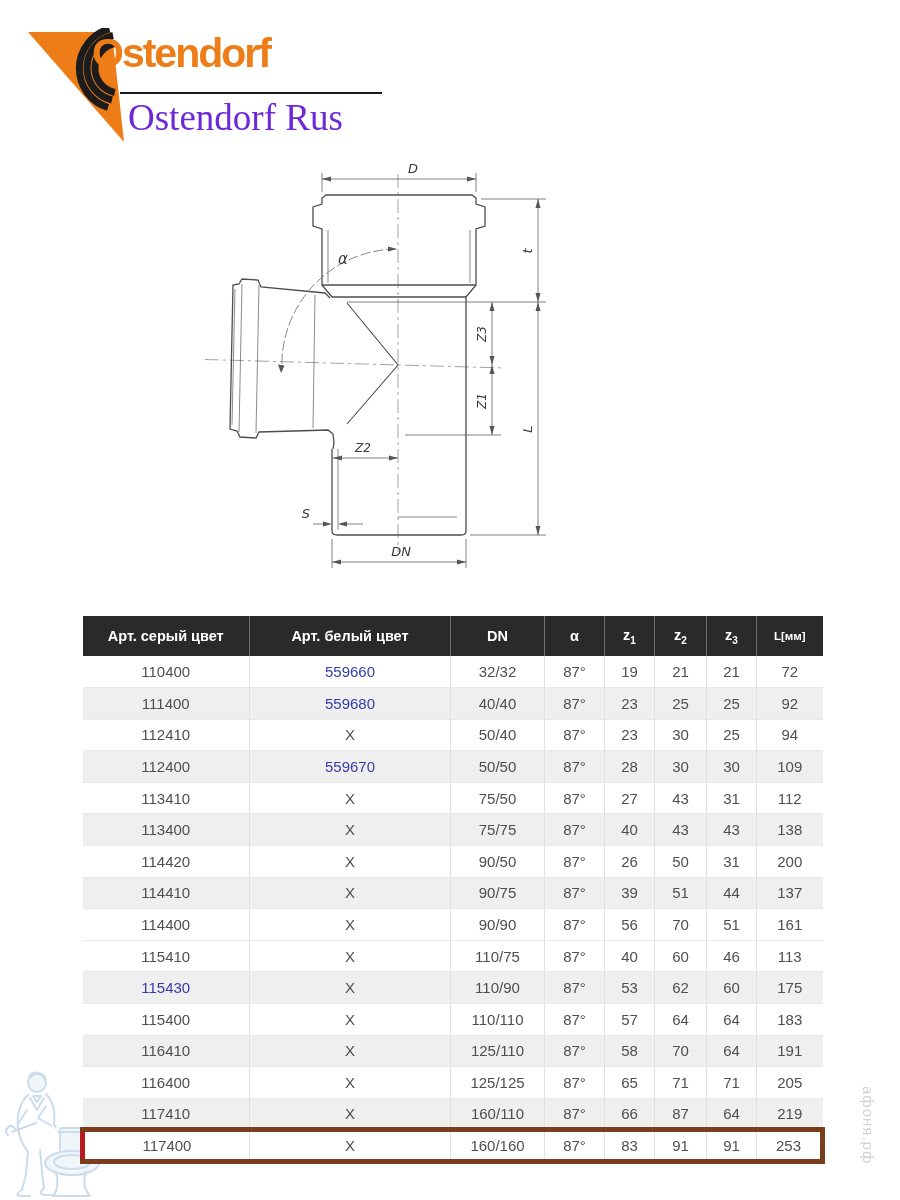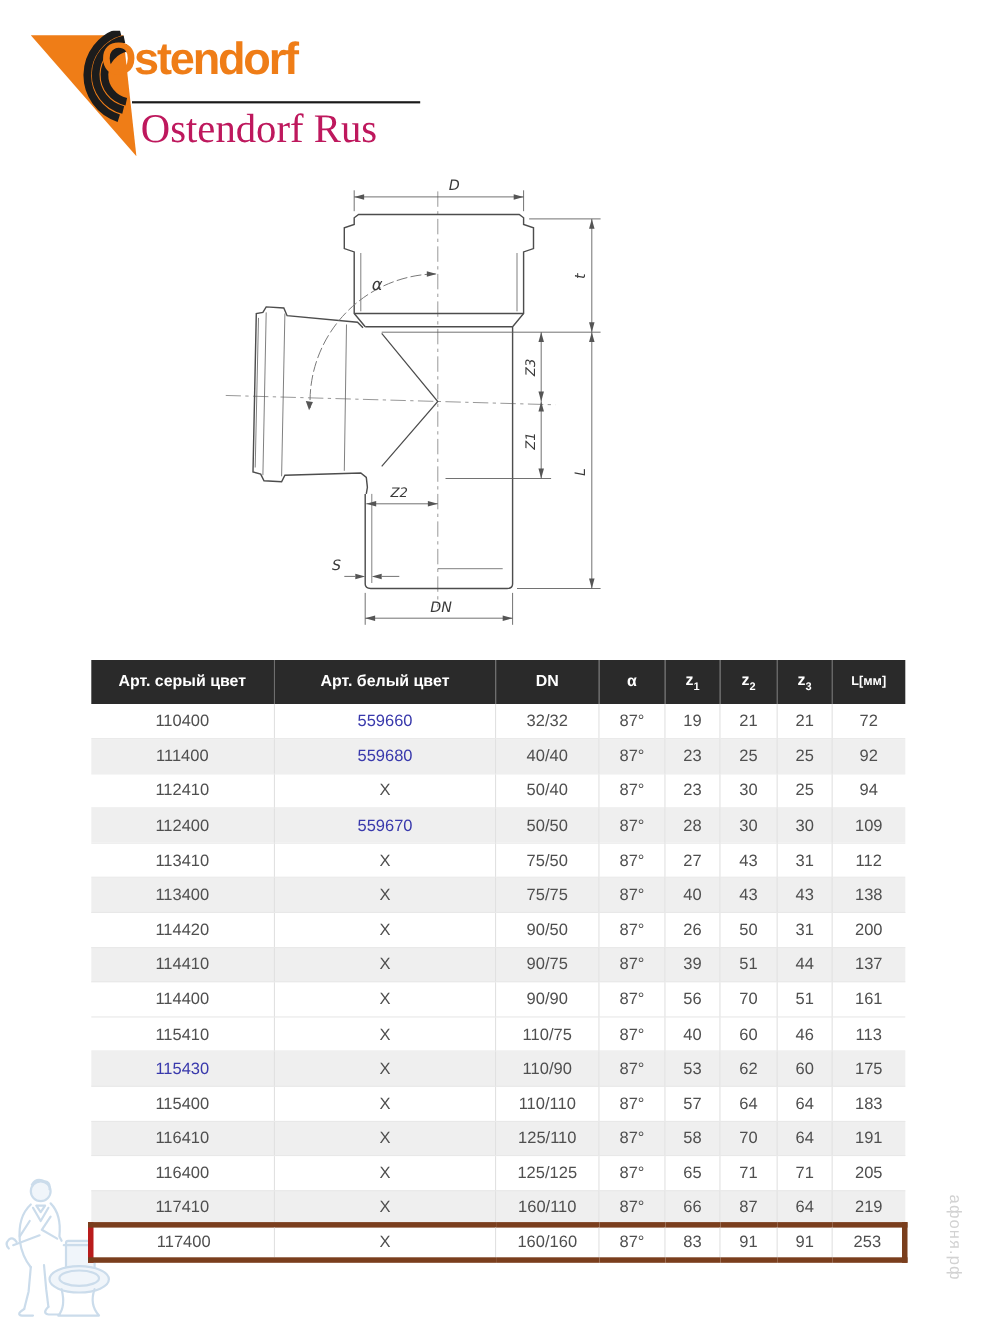--- a/index.html
+++ b/index.html
@@ -5,30 +5,30 @@
   * { margin:0; padding:0; box-sizing:border-box; }
   html,body { width:900px; height:1200px; background:#ffffff; overflow:hidden; position:relative;
     font-family:"Liberation Sans", sans-serif; }
 
   
   .logo { position:absolute; left:22px; top:16px; width:390px; height:130px; }
   .logo-mark { position:absolute; left:0; top:12px; }
   .brand-main { position:absolute; left:70px; top:14px; font-size:41px; font-weight:bold;
     letter-spacing:-2px; color:#ef7d17; font-family:"Liberation Sans", sans-serif; }
   .brand-divider { position:absolute; left:98px; top:76px; width:262px; height:2px; background:#1a1a1a; }
-  .brand-sub { position:absolute; left:106px; top:80px; font-size:37px; color:#be185d;
+  .brand-sub { position:absolute; left:106px; top:80px; font-size:37px; color:#6d28d9;
     font-family:"Liberation Serif", serif; }
 
   
   .diagram { position:absolute; left:205px; top:152px; width:360px; height:452px; }
   .diagram svg text { font-family:"DejaVu Sans", sans-serif; font-style:italic; fill:#3a3a3a; }
 
   
   .spec-table-wrap { position:absolute; left:80px; top:600px; width:740px; z-index:2; }
-  table.spec { border-collapse:collapse; table-layout:fixed; width:740px; background:#fff; }
+  table.spec { border-collapse:collapse; table-layout:fixed; width:740px; background:#fff;margin-top:16px; }
   table.spec col.c0{width:167px} table.spec col.c1{width:201px} table.spec col.c2{width:94px}
   table.spec col.c3{width:60px} table.spec col.c4{width:50px} table.spec col.c5{width:52px}
   table.spec col.c6{width:50px} table.spec col.c7{width:66px}
   table.spec th { background:#2a2a2a; color:#fff; font-size:14.5px; font-weight:bold;
     height:40px; text-align:center; border-right:1px solid #6e6e6e; vertical-align:middle; }
   table.spec th:last-child { font-size:11.5px; border-right:none; }
   table.spec th sub { font-size:10px; }
   table.spec td { height:31.6px; text-align:center; vertical-align:middle; font-size:15px;
     color:#4f4f4f; border-right:1px solid #e1e1e1; border-bottom:1px solid #e8e8e8; background:#fff; }
   table.spec td:last-child { border-right:none; }

